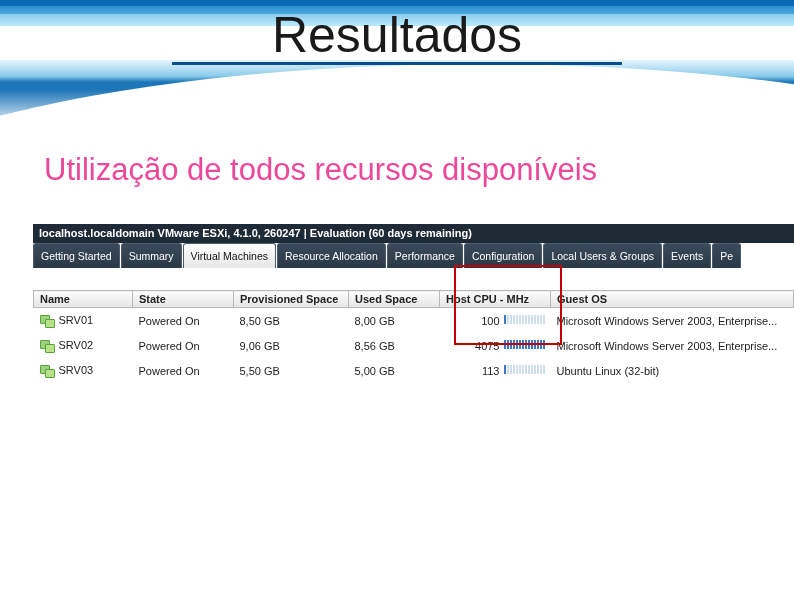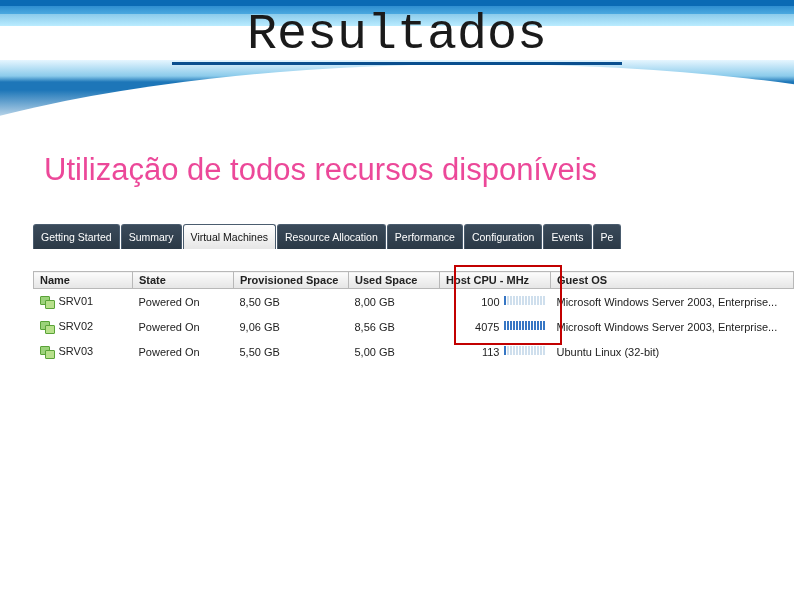--- a/index.html
+++ b/index.html
@@ -13,21 +13,21 @@
       #fff 26px, #fff 60px,
       #e6f6ff 60px, #8bcbeb 76px,
       #1d76b8 82px, #1d76b8 90px,
       #fff 100%);
 }
 .wave-cover{position:absolute;left:0;top:0;width:794px;height:128px;overflow:hidden}
 .wave{position:absolute;width:1400px;height:380px;border-radius:50%;background:#fff}
 .wave.a{left:-220px;top:64px}
 .wave.b{left:440px;top:88px}
 .slide-title{position:absolute;top:8px;left:0;right:0;text-align:center;
-  font-size:50px;font-family:Liberation Mono, monospace;color:#1a1a1a;border-bottom:3px solid #0a4f8f;
+  font-size:50px;font-family:Liberation Sans, sans-serif;color:#1a1a1a;border-bottom:3px solid #0a4f8f;
   width:450px;margin:0 auto;line-height:1.08}
 .subtitle{position:absolute;left:44px;top:152px;font-size:31px;color:#ec4899}
 .app{position:absolute;left:33px;top:224px;width:761px;font-size:11px;color:#111}
 .hostbar{background:#1e2a36;color:#fff;padding:3px 4px 4px 6px;font-weight:bold;font-size:11px}
 .tabs{display:flex}
 .tab{border:1px solid #4a5c6e;border-bottom:none;border-radius:3px 3px 0 0;
   background:linear-gradient(#3a4a5a,#2b3946);color:#fff;padding:6px 7px;margin-right:1px;
   font-size:10.5px;white-space:nowrap;cursor:pointer}
 .tab.active{background:linear-gradient(#fff,#e6e6e6);color:#111}
 .pad{height:22px;background:#fff}
@@ -55,27 +55,29 @@
   <div class="banner">
     <div class="wave-cover">
         <div class="wave a"></div>
         <div class="wave b"></div>
       </div>
   </div>
   <div class="slide-title">Resultados</div>
   <div class="subtitle">Utilização de todos recursos disponíveis</div>
 
   <div class="app">
+    <div class="hostbar">localhost.localdomain VMware ESXi, 4.1.0, 260247 | Evaluation (60 days remaining)</div>
     <div class="tabs" id="tabs">
         <div class="tab">Getting Started</div>
         <div class="tab">Summary</div>
         <div class="tab active">Virtual Machines</div>
         <div class="tab">Resource Allocation</div>
         <div class="tab">Performance</div>
         <div class="tab">Configuration</div>
+        <div class="tab">Local Users &amp; Groups</div>
         <div class="tab">Events</div>
         <div class="tab">Pe</div>
       </div>
     <div class="pad"></div>
     <table class="grid">
       <thead>
         <tr>
           <th class="col-name">Name</th>
           <th class="col-state">State</th>
           <th class="col-prov num">Provisioned Space</th>

